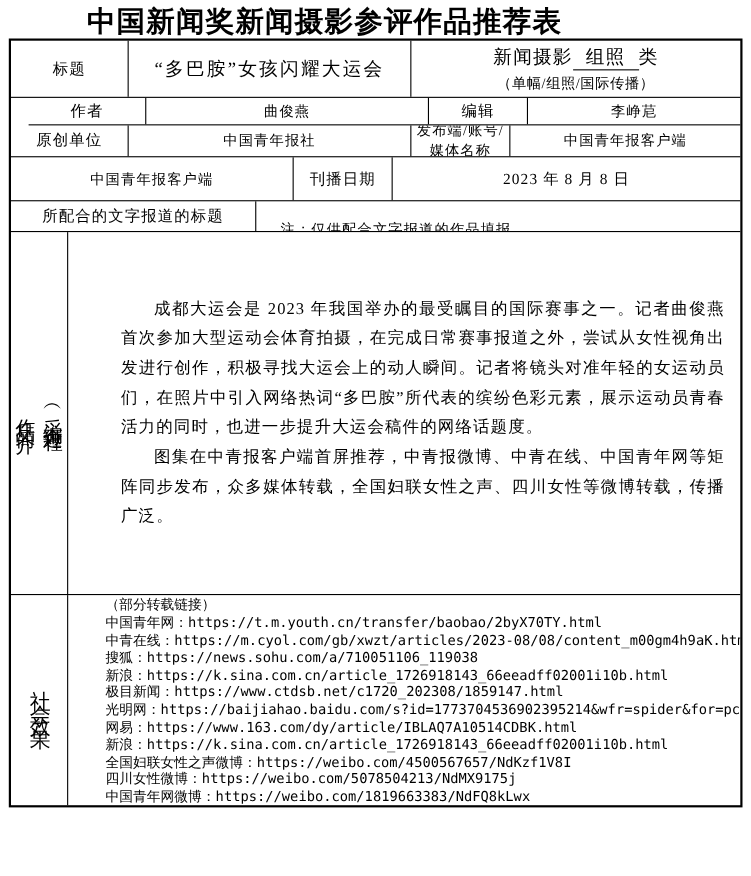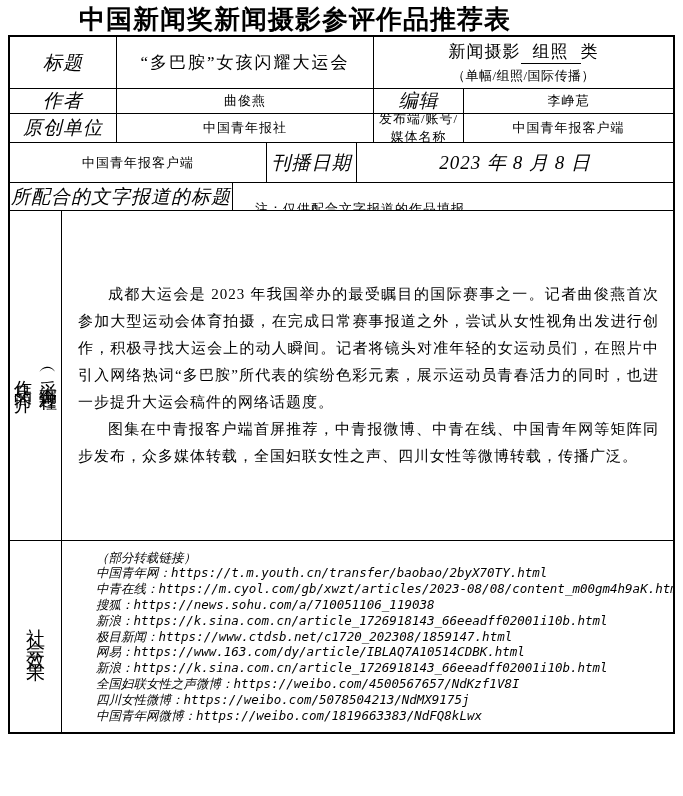--- a/index.html
+++ b/index.html
@@ -16,53 +16,53 @@
   .form-table {
     position: absolute; left: 8px; top: 35px;
     width: 667px; border: 2px solid #000;
     background: #fff;
   }
   .row { display: flex; border-bottom: 1px solid #000; }
   .row:last-child { border-bottom: none; }
   .cell { border-right: 1px solid #000; display: flex; flex-direction: column; align-items: center; justify-content: center; text-align: center; overflow: hidden; }
   .cell:last-child { border-right: none; }
 
-  .lbl { font-size: 19px; letter-spacing: 1px; font-style: italic; }
+  .lbl { font-size: 14px; letter-spacing: 1px; }
   .lbl-sm { font-size: 15px; }
   .val { font-size: 13px; letter-spacing: 1px; }
   .val-lg { font-size: 17px; letter-spacing: 2px; }
   .mono { font-family: "DejaVu Sans Mono", monospace; letter-spacing: 0; }
 
   
   .c1 { width: 107px; } .c2 { width: 257px; } .c3 { width: 90px; } .c4 { flex: 1; }
 
   
-  .r1 { height: 52px; } .r2 { height: 25px; } .r3 { height: 29px; }
+  .r1 { height: 52px; } .r2 { height: 25px; margin-left: 16px; } .r3 { height: 29px; }
   .r4 { height: 40px; } .r5 { height: 51px; } .r6 { height: 28px; }
-  .r7 { height: 330px; } .r8 { height: 191px; }
+  .r7 { height: 330px; gap: 32px; } .r8 { height: 191px; }
 
   .category-line { font-size: 17px; letter-spacing: 1px; white-space: nowrap; }
   .category-line .u { display: inline-block; border-bottom: 1.5px solid #000; padding: 0 12px; }
   .category-note { font-size: 13px; margin-top: 3px; letter-spacing: 0.5px; }
 
   .url-cell { align-items: flex-start; justify-content: center; }
   .url-text { font-size: 13.5px; padding-left: 12px; text-align: left; }
 
   .note-cell { align-items: flex-start; justify-content: center; }
   .note-text { font-size: 13px; padding-left: 22px; letter-spacing: 1px; margin-top: 25px; }
 
   .vlbl-col { width: 52px; }
   .vertical-pair { display: flex; flex-direction: row; align-items: center; justify-content: center; gap: 1px; }
   .vtext { writing-mode: vertical-rl; text-orientation: mixed; font-size: 18px; letter-spacing: 5px; }
   .vtext-single { writing-mode: vertical-rl; text-orientation: mixed; font-size: 19px; letter-spacing: 12px; }
 
   .intro-cell { align-items: stretch; justify-content: center; padding: 0 14px 0 16px; }
   .intro-cell p { font-size: 15px; line-height: 27px; text-align: justify; text-indent: 2em; letter-spacing: 1px; }
 
-  .effect-cell { align-items: stretch; justify-content: center; padding-left: 34px; padding-right: 4px; font-style: italic; }
+  .effect-cell { align-items: stretch; justify-content: flex-end; padding-left: 34px; padding-right: 4px; }
   .effect-line { font-size: 12.5px; line-height: 15.8px; white-space: nowrap; text-align: left; font-family: "DejaVu Sans Mono", "Liberation Serif", monospace; letter-spacing: 0; }
 </style>
 </head>
 <body>
 
 <div class="page-title">中国新闻奖新闻摄影参评作品推荐表</div>
 
 <div class="form-table">
 
   <div class="row r1">
@@ -150,20 +150,21 @@
     <div class="cell vlbl-col">
       <span class="vtext-single">社会效果</span>
     </div>
     <div class="cell c4 effect-cell">
       <div class="effect-line">（部分转载链接）</div>
       <div class="effect-line">中国青年网：https://t.m.youth.cn/transfer/baobao/2byX70TY.html</div>
       <div class="effect-line">中青在线：https://m.cyol.com/gb/xwzt/articles/2023-08/08/content_m00gm4h9aK.html</div>
       <div class="effect-line">搜狐：https://news.sohu.com/a/710051106_119038</div>
       <div class="effect-line">新浪：https://k.sina.com.cn/article_1726918143_66eeadff02001i10b.html</div>
       <div class="effect-line">极目新闻：https://www.ctdsb.net/c1720_202308/1859147.html</div>
+      <div class="effect-line">光明网：https://baijiahao.baidu.com/s?id=1773704536902395214&amp;wfr=spider&amp;for=pc</div>
       <div class="effect-line">网易：https://www.163.com/dy/article/IBLAQ7A10514CDBK.html</div>
       <div class="effect-line">新浪：https://k.sina.com.cn/article_1726918143_66eeadff02001i10b.html</div>
       <div class="effect-line">全国妇联女性之声微博：https://weibo.com/4500567657/NdKzf1V8I</div>
       <div class="effect-line">四川女性微博：https://weibo.com/5078504213/NdMX9175j</div>
       <div class="effect-line">中国青年网微博：https://weibo.com/1819663383/NdFQ8kLwx</div>
     </div>
   </div>
 
 </div>
 

